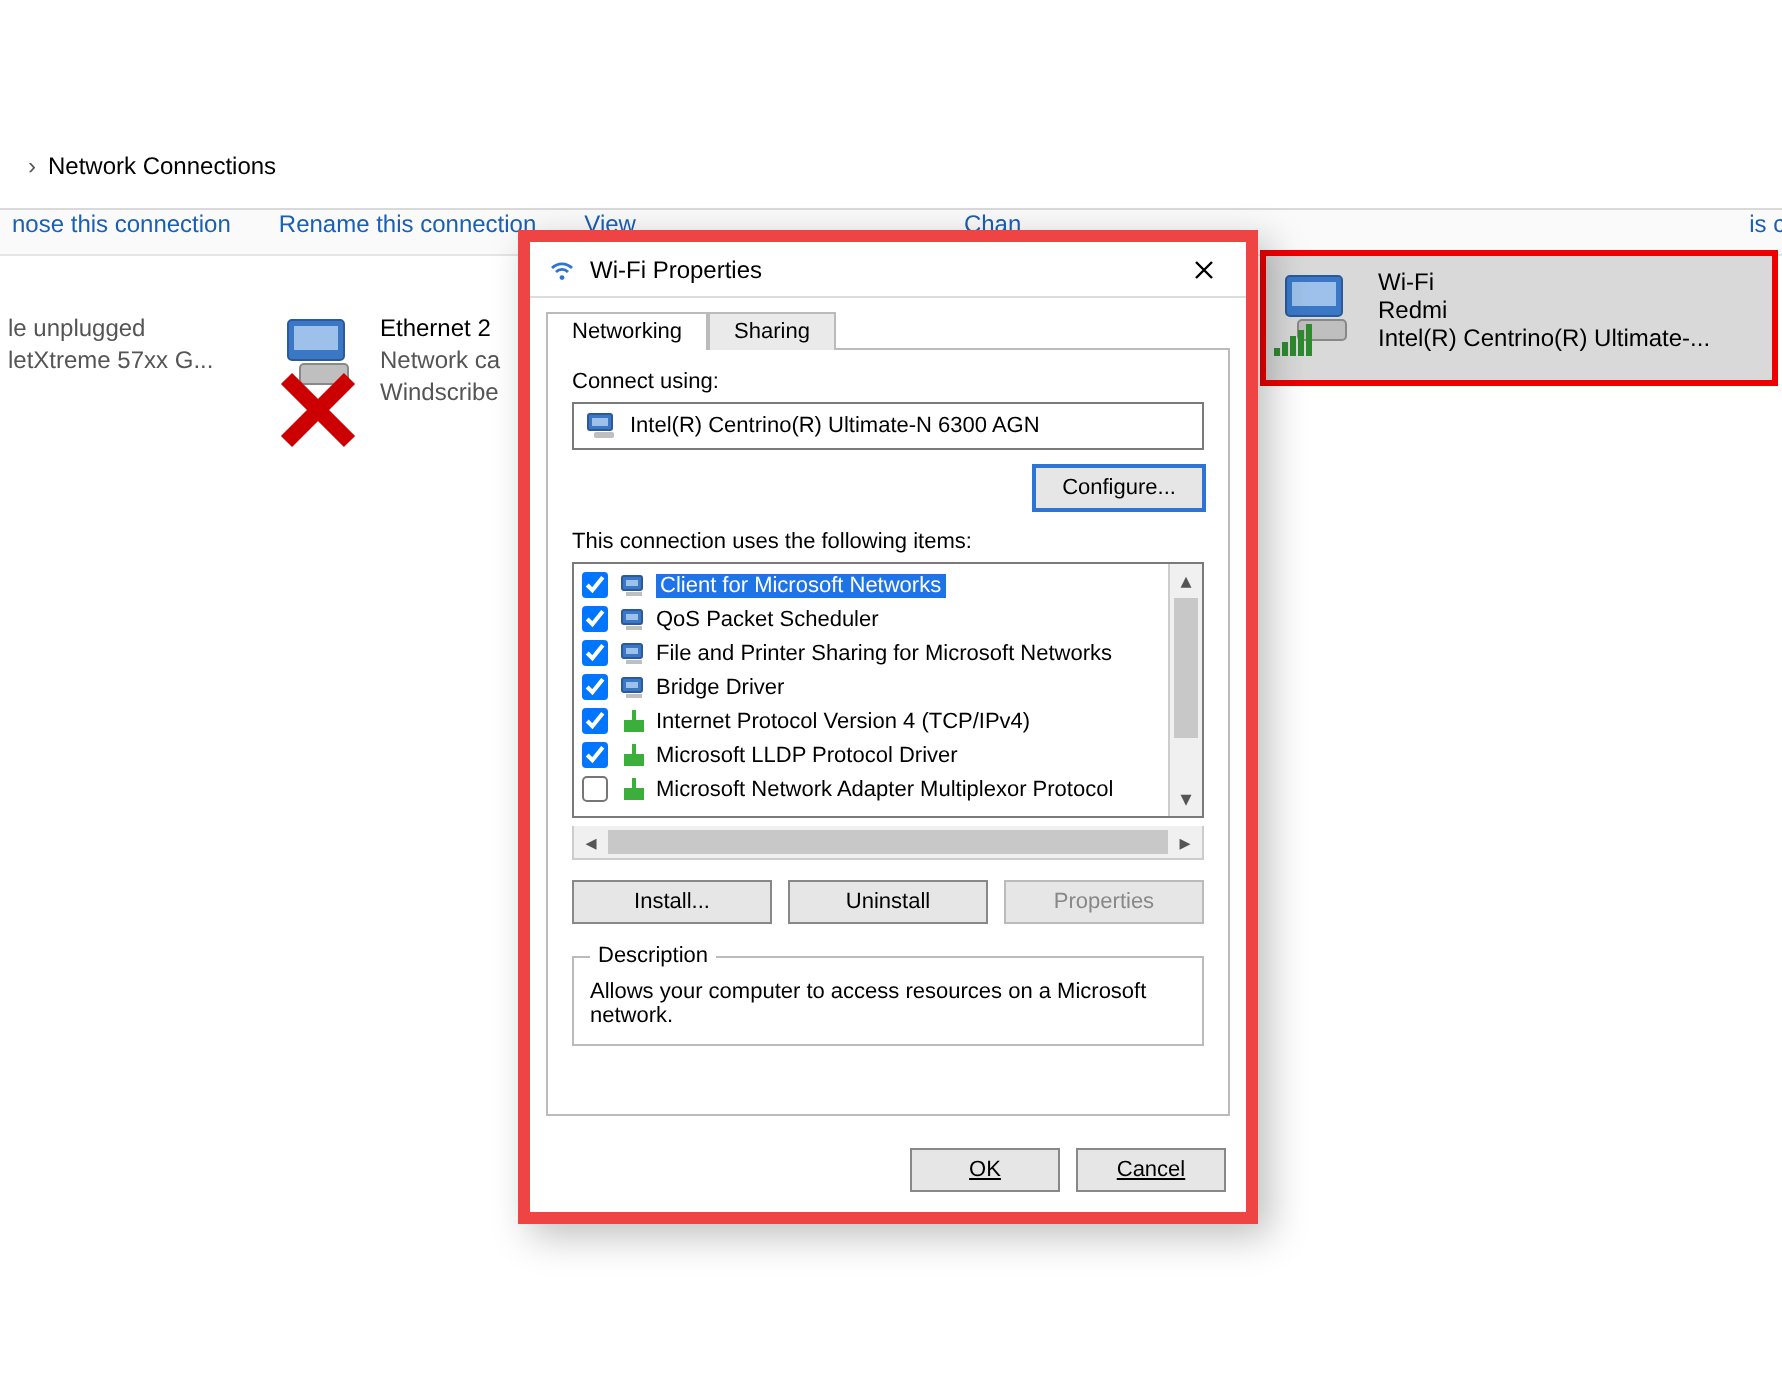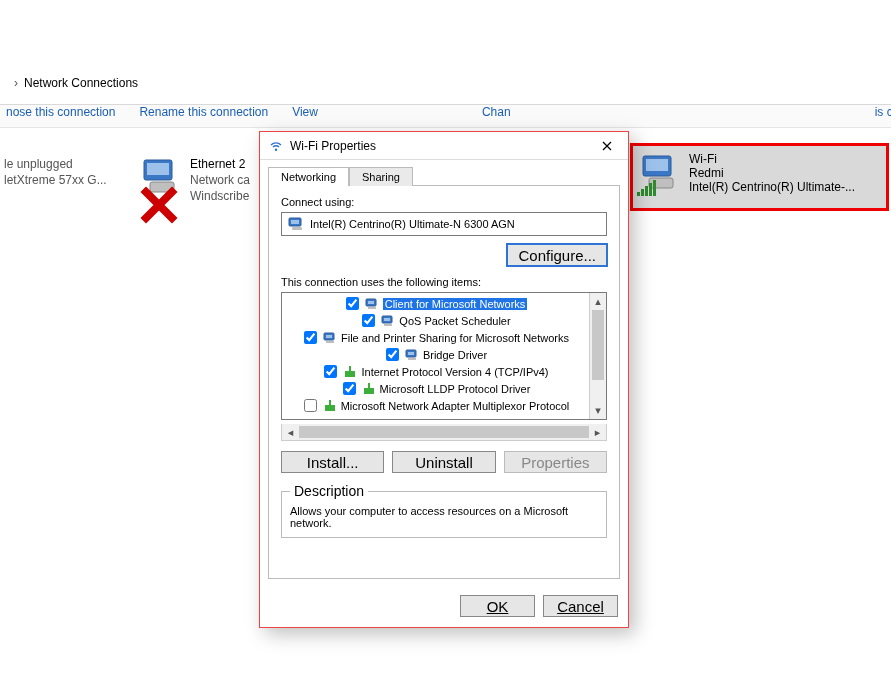--- a/index.html
+++ b/index.html
@@ -64,21 +64,21 @@
   .conn-card .l2, .conn-card .l3 { color: #555; }
 
   
   .conn-partial { left: 0; top: 28px; width: 140px; }
   .conn-partial .lines { text-align: left; margin-left: 4px; }
 
   .conn-eth { left: 140px; top: 28px; width: 120px; }
 
   .conn-wifi {
     position: absolute;
-    left: 633px; top: 18px;
+    left: 633px; top: 0;
     width: 253px; height: 62px;
     background: #d9d9d9;
     outline: 3px solid #e00;
     display: flex; gap: 8px; align-items: flex-start;
     padding: 6px 6px;
     cursor: pointer;
   }
 
   
   .nic-icon {
@@ -97,24 +97,24 @@
   .wifi-bars span { width: 3px; background: #2e8b2e; }
   .wifi-bars span:nth-child(1){height:4px}
   .wifi-bars span:nth-child(2){height:7px}
   .wifi-bars span:nth-child(3){height:10px}
   .wifi-bars span:nth-child(4){height:13px}
   .wifi-bars span:nth-child(5){height:16px}
 
   
   .dialog {
     position: absolute;
-    left: 259px; top: 131px;
+    left: 259px; top: 115px;
     width: 370px; height: 497px;
     background: #fff;
-    border: 1px solid #ef4444;
+    border: 6px solid #ef4444;
     box-shadow: 6px 6px 18px rgba(0,0,0,.25);
     display: flex; flex-direction: column;
   }
   .titlebar {
     height: 28px;
     display: flex; align-items: center;
     padding: 0 6px 0 8px;
     border-bottom: 1px solid #ddd;
   }
   .titlebar .ttl-icon { width: 16px; height: 16px; margin-right: 6px; }
@@ -155,21 +155,21 @@
   .adapter-box {
     border: 1px solid #7a7a7a;
     padding: 4px 6px;
     display: flex; align-items: center; gap: 6px;
     height: 24px;
     margin-bottom: 8px;
   }
   .adapter-box svg { width: 16px; height: 14px; flex-shrink: 0; }
 
   .btn {
-    font-size: 15px;
+    font-size: 11px;
     border: 1px solid #888;
     background: #e6e6e6;
     height: 22px;
     min-width: 85px;
     text-align: center;
     padding: 0 10px;
     cursor: pointer;
   }
   .btn.focused { outline: 2px solid #2e74d4; outline-offset: -1px; border-color: #2e74d4; }
   .btn.disabled { color: #888; border-color: #bbb; cursor: default; }
@@ -185,21 +185,20 @@
   }
   .items-scroll {
     flex: 1;
     overflow: hidden;
     padding: 2px 2px;
   }
   .items-scroll .row {
     display: flex; align-items: center; gap: 4px;
     height: 17px;
     padding-left: 2px;
-    justify-content: center;
   }
   .items-scroll .row input[type=checkbox] { margin: 0 2px 0 0; }
   .items-scroll .row .mico { width: 14px; height: 14px; flex-shrink: 0; display: inline-block; }
   .items-scroll .row .txt { white-space: nowrap; }
   .row.sel .txt { background: #1e74e6; color: #fff; padding: 0 2px; }
 
   .vscroll {
     width: 17px;
     background: #f0f0f0;
     border-left: 1px solid #ccc;
@@ -230,21 +229,21 @@
   .hscroll .thumb { position: absolute; top: 2px; bottom: 2px; left: 17px; right: 17px; background: #c8c8c8; }
 
   .btn-row { display: flex; gap: 8px; margin-bottom: 10px; }
   .btn-row .btn { flex: 1; }
 
   fieldset.desc {
     border: 1px solid #bbb;
     padding: 6px 8px 8px 8px;
     margin: 0 0 0 0;
   }
-  fieldset.desc legend { font-size: 14px; padding: 0 4px; }
+  fieldset.desc legend { font-size: 11px; padding: 0 4px; }
 
   .dlg-footer {
     display: flex; justify-content: flex-end; gap: 8px;
     padding: 8px 10px 10px 10px;
     text-decoration: underline;
   }
 </style>
 </head>
 <body>
 

